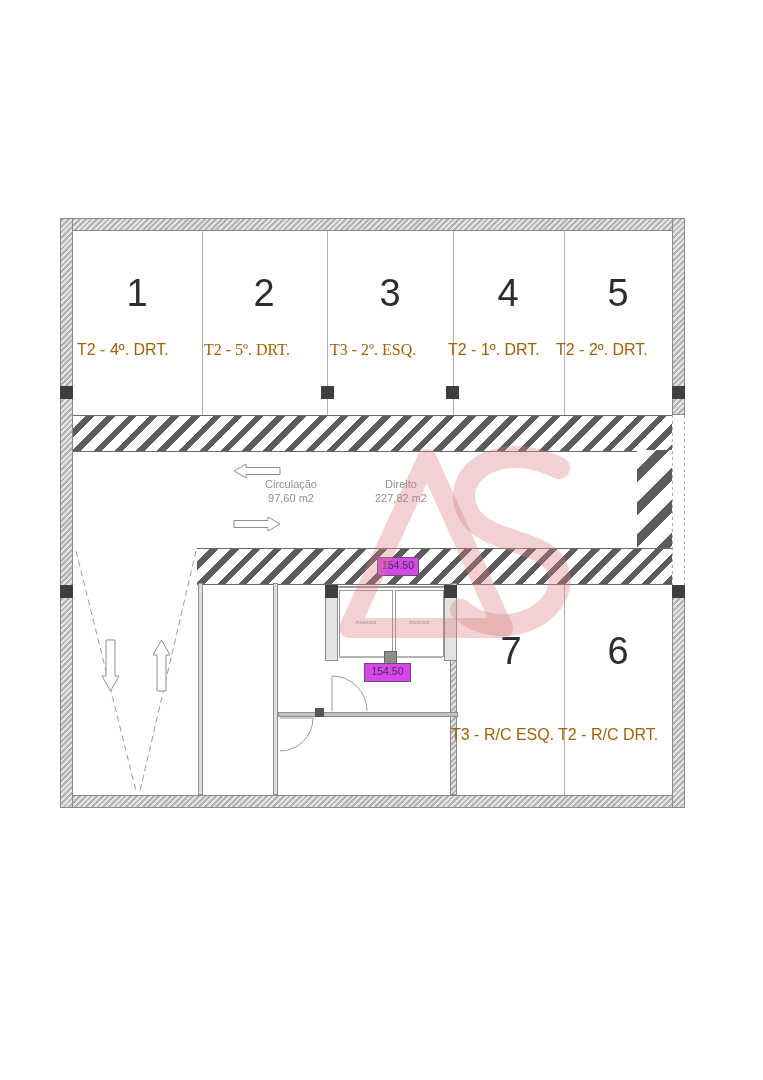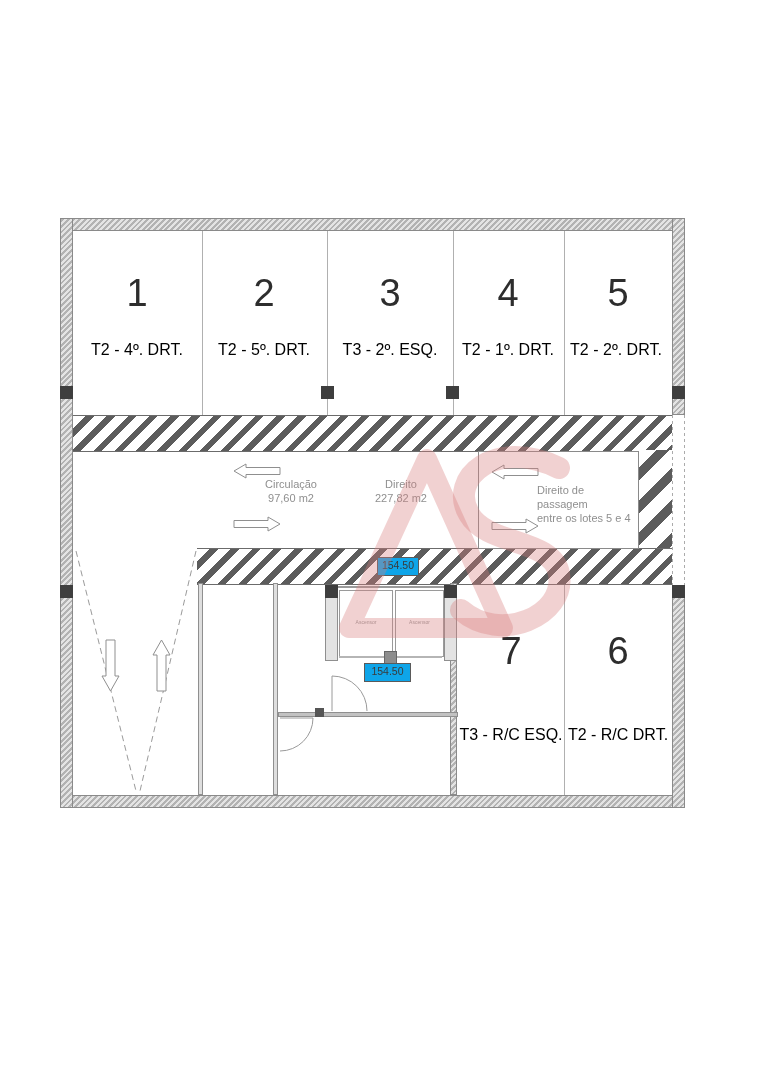--- a/index.html
+++ b/index.html
@@ -14,23 +14,23 @@
   .pillar{position:absolute;width:13px;height:13px;background:#3e3e3e;}
   
   .hatch{position:absolute;border-top:1px solid #6b6b6b;border-bottom:1px solid #6b6b6b;
          background:repeating-linear-gradient(135deg,#ffffff 0 9px,#5c5c5c 9px 15px);}
   .hatch-coarse{position:absolute;
          background:repeating-linear-gradient(135deg,#ffffff 0 14px,#5c5c5c 14px 23px);}
   
   .divider{position:absolute;width:1px;background:#b0b0b0;}
   
   .space-num{position:absolute;text-align:center;font-size:38px;color:#2d2d2d;}
-  .space-label{position:absolute;text-align:center;font-size:16px;color:#000000;white-space:nowrap;}
+  .space-label{position:absolute;font-size:16px;color:#a16207;white-space:nowrap;}
   .gray-note{position:absolute;text-align:center;font-size:11px;line-height:14px;color:#8f8f8f;}
-  .level-box{position:absolute;background:#0ea5e9;border:1px solid #5a5a5a;color:#3a3a3a;
+  .level-box{position:absolute;background:#d946ef;border:1px solid #5a5a5a;color:#3a3a3a;
              font-size:10.5px;text-align:center;line-height:15px;z-index:6;}
   .cab{position:absolute;background:#fff;border:1px solid #9a9a9a;}
   .cab-label{position:absolute;width:100%;top:28px;text-align:center;font-size:5px;color:#9a9a9a;}
   .passage-box{position:absolute;left:478px;top:451px;width:159px;height:96px;background:#fff;
                border:1px solid #8a8a8a;z-index:5;}
   .wm-text{position:absolute;left:198px;top:590px;width:340px;font-family:"Liberation Serif", serif;
            font-size:36px;color:#8e8e8e;opacity:.52;letter-spacing:9px;z-index:9;white-space:nowrap;}
   svg{display:block;}
   .overlay{position:absolute;left:0;top:0;z-index:8;pointer-events:none;}
   .arrow-svg{position:absolute;z-index:6;}
@@ -47,23 +47,23 @@
   <div class="wall" style="left:672px;top:585px;width:13px;height:223px;"></div>
 
   <div class="divider" style="left:202px;top:231px;height:184px;"></div>
   <div class="divider" style="left:327px;top:231px;height:184px;"></div>
   <div class="divider" style="left:453px;top:231px;height:184px;"></div>
   <div class="divider" style="left:564px;top:231px;height:184px;"></div>
 
   <div class="space-num" style="left:77px;top:272px;width:120px;">1</div>
   <div class="space-label" style="left:77px;top:341px;width:120px;">T2 - 4º. DRT.</div>
   <div class="space-num" style="left:204px;top:272px;width:120px;">2</div>
-  <div class="space-label" style="left:204px;top:341px;width:120px;">T2 - 5º. DRT.</div>
+  <div class="space-label" style="left:204px;top:341px;width:120px;font-family:Liberation Serif, serif;">T2 - 5º. DRT.</div>
   <div class="space-num" style="left:330px;top:272px;width:120px;">3</div>
-  <div class="space-label" style="left:330px;top:341px;width:120px;">T3 - 2º. ESQ.</div>
+  <div class="space-label" style="left:330px;top:341px;width:120px;font-family:Liberation Serif, serif;">T3 - 2º. ESQ.</div>
   <div class="space-num" style="left:448px;top:272px;width:120px;">4</div>
   <div class="space-label" style="left:448px;top:341px;width:120px;">T2 - 1º. DRT.</div>
   <div class="space-num" style="left:558px;top:272px;width:120px;">5</div>
   <div class="space-label" style="left:556px;top:341px;width:120px;">T2 - 2º. DRT.</div>
 
   <div class="hatch" style="left:73px;top:415px;width:599px;height:35px;"></div>
   <div class="hatch" style="left:197px;top:548px;width:475px;height:35px;"></div>
   <div class="hatch-coarse" style="left:637px;top:450px;width:35px;height:98px;"></div>
 
   <div class="pillar" style="left:60px;top:386px;"></div>
@@ -81,32 +81,20 @@
     <div>97,60 m2</div>
   </div>
   <svg class="arrow-svg" style="left:233px;top:516px;" width="48" height="16">
     <polygon points="1,4.5 35,4.5 35,1 47,8 35,15 35,11.5 1,11.5" fill="#fff" stroke="#8f8f8f"></polygon>
   </svg>
   <div class="gray-note" style="left:348px;top:477px;width:106px;">
     <div>Direito</div>
     <div>227,82 m2</div>
   </div>
 
-  <div class="passage-box">
-    <svg class="arrow-svg" style="left:12px;top:12px;" width="48" height="16">
-      <polygon points="47,4.5 13,4.5 13,1 1,8 13,15 13,11.5 47,11.5" fill="#fff" stroke="#8f8f8f"></polygon>
-    </svg>
-    <div class="gray-note" style="left:58px;top:31px;width:98px;text-align:left;">
-      <div>Direito de passagem</div>
-      <div>entre os lotes 5 e 4</div>
-    </div>
-    <svg class="arrow-svg" style="left:12px;top:66px;" width="48" height="16">
-      <polygon points="1,4.5 35,4.5 35,1 47,8 35,15 35,11.5 1,11.5" fill="#fff" stroke="#8f8f8f"></polygon>
-    </svg>
-  </div>
 
   <div class="wall-thin" style="left:198px;top:583px;width:5px;height:212px;"></div>
   <div class="wall-thin" style="left:273px;top:583px;width:5px;height:212px;"></div>
   <div class="wall" style="left:450px;top:583px;width:7px;height:212px;"></div>
   <div class="wall-thin" style="left:278px;top:712px;width:180px;height:5px;background:#c2c2c2;"></div>
   <div class="pillar" style="left:315px;top:708px;width:9px;height:9px;background:#555;"></div>
 
   <div class="wall-thin" style="left:325px;top:585px;width:13px;height:76px;background:#e3e3e3;"></div>
   <div class="wall-thin" style="left:444px;top:585px;width:13px;height:76px;background:#e3e3e3;"></div>
   <div class="abs" style="left:338px;top:586px;width:106px;height:2px;background:#9a9a9a;"></div>

